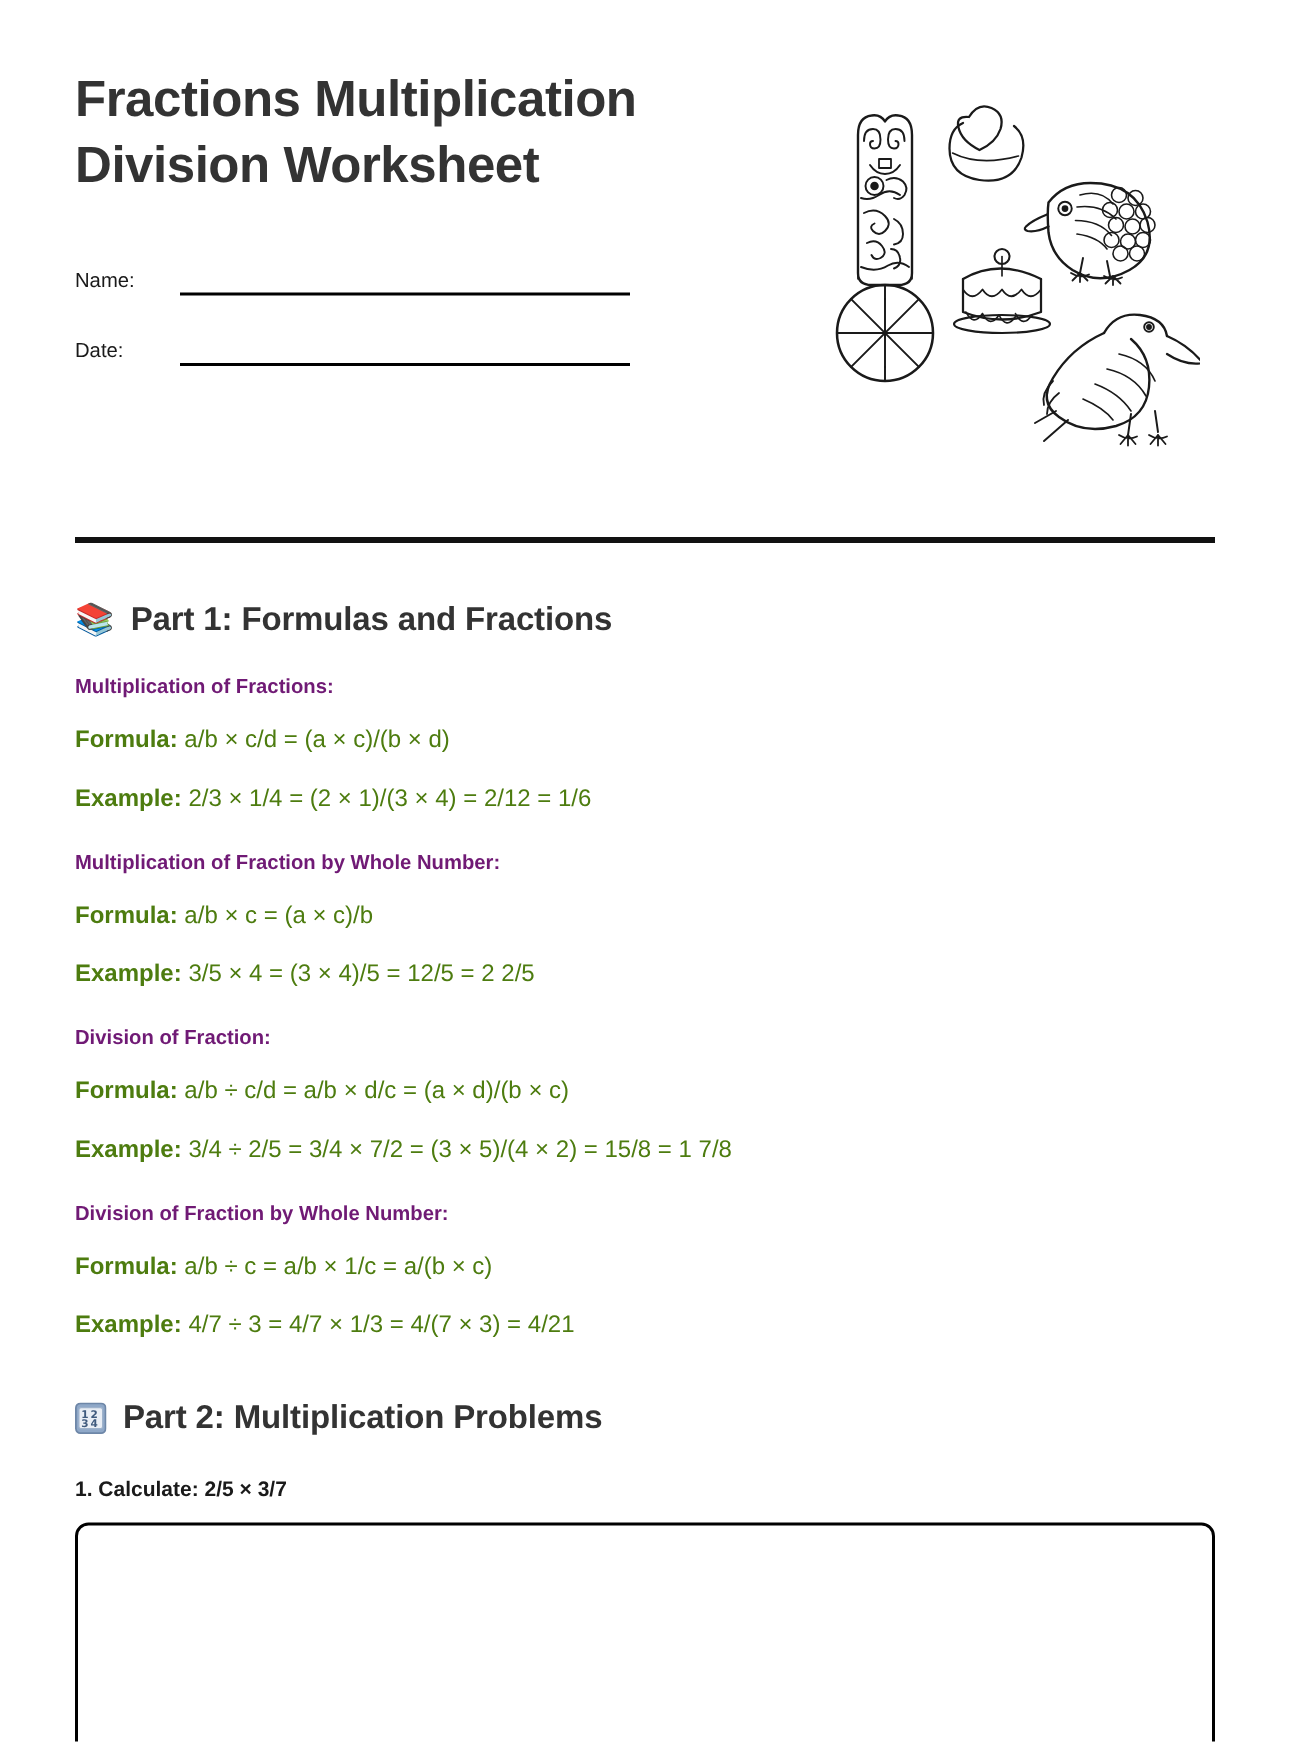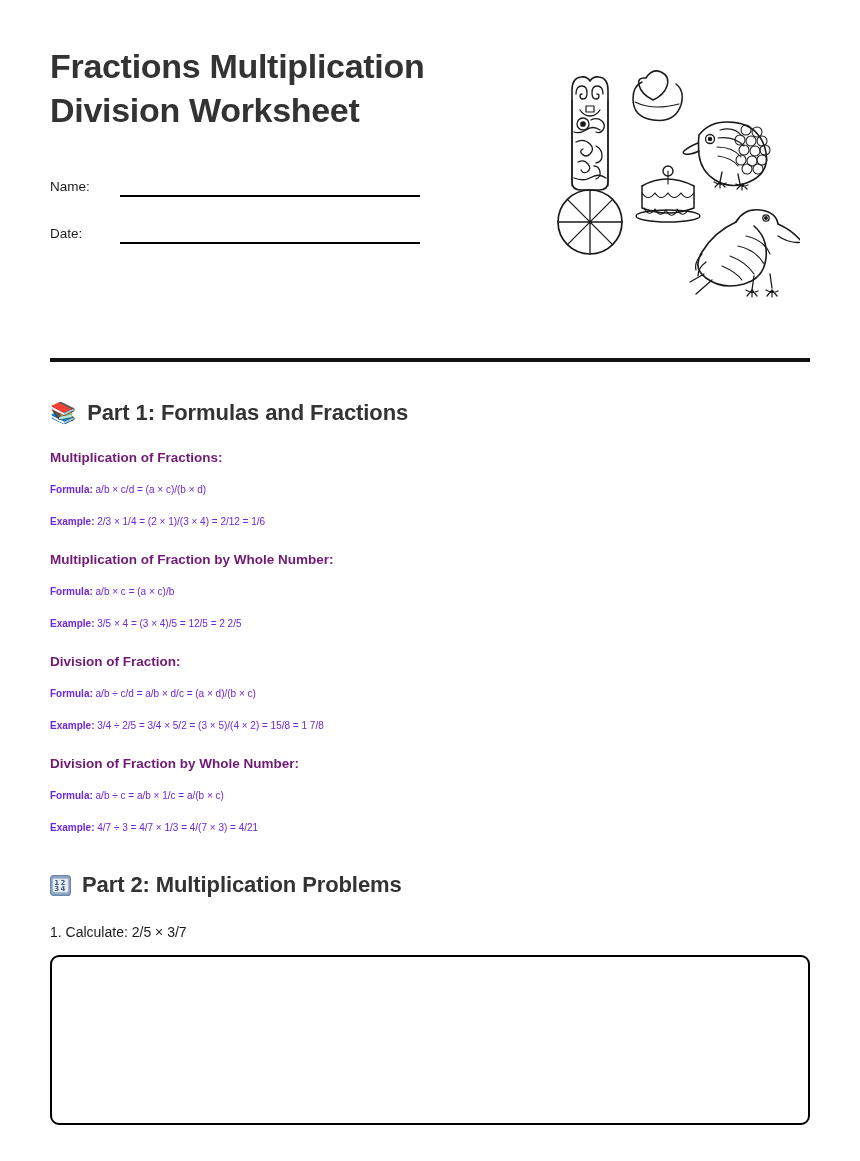--- a/index.html
+++ b/index.html
@@ -102,34 +102,34 @@
 
   
   .formula-group { margin-top: 24px; }
   .group-title {
     font-size: 13.5px;
     font-weight: bold;
     color: #701a75;
     margin: 0 0 19px 0;
   }
   .formula-line {
-    font-size: 10px;
-    color: #6d28d9;
+    font-size: 16px;
+    color: #4d7c0f;
     margin: 0 0 19px 0;
     line-height: 1.25;
   }
   .formula-line:last-child { margin-bottom: 0; }
   .formula-line b { font-weight: bold; }
   .formula-line .expr { font-weight: normal; }
 
   
   .problem { margin-top: 26px; }
   .problem-prompt {
     font-size: 14px;
-    font-weight: normal;
+    font-weight: bold;
     color: #1a1a1a;
     margin: 0 0 15px 0;
   }
   .answer-box {
     width: 760px;
     height: 170px;
     border: 2.2px solid #000000;
     border-radius: 9px;
     background: #ffffff;
   }
@@ -275,21 +275,21 @@
     </div>
 
     <div class="formula-group">
       <div class="group-title">Division of Fraction:</div>
       <p class="formula-line">
         <b>Formula:</b>
         <span class="expr">a/b ÷ c/d = a/b × d/c = (a × d)/(b × c)</span>
       </p>
       <p class="formula-line">
         <b>Example:</b>
-        <span class="expr">3/4 ÷ 2/5 = 3/4 × 5/2 = (3 × 5)/(4 × 2) = 15/8 = 1 7/8</span>
+        <span class="expr">3/4 ÷ 2/5 = 3/4 × 7/2 = (3 × 5)/(4 × 2) = 15/8 = 1 7/8</span>
       </p>
     </div>
 
     <div class="formula-group">
       <div class="group-title">Division of Fraction by Whole Number:</div>
       <p class="formula-line">
         <b>Formula:</b>
         <span class="expr">a/b ÷ c = a/b × 1/c = a/(b × c)</span>
       </p>
       <p class="formula-line">

